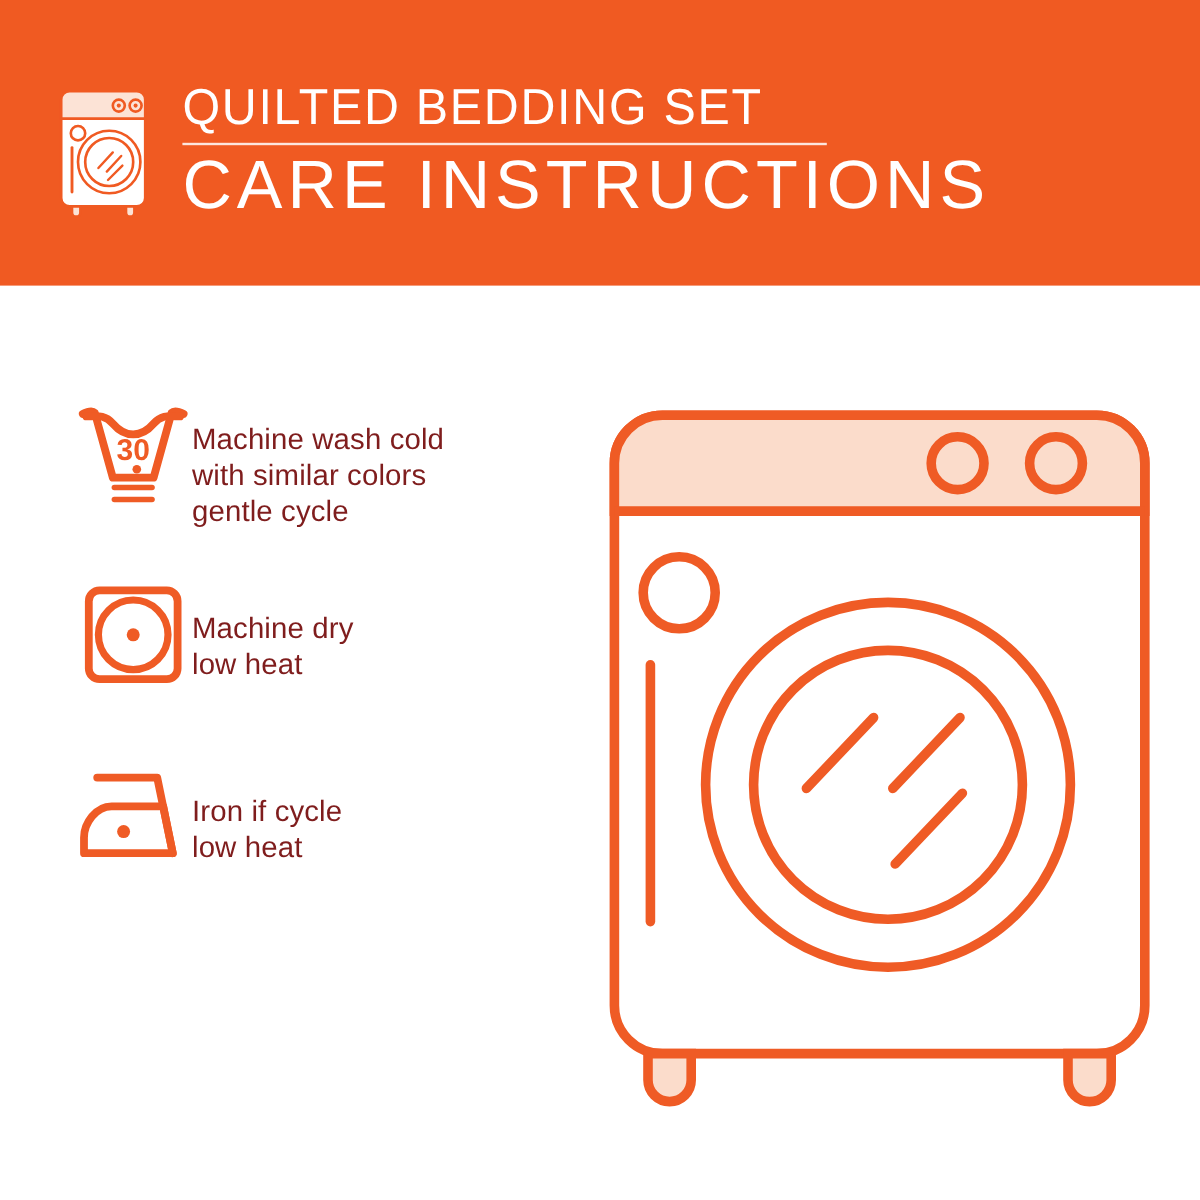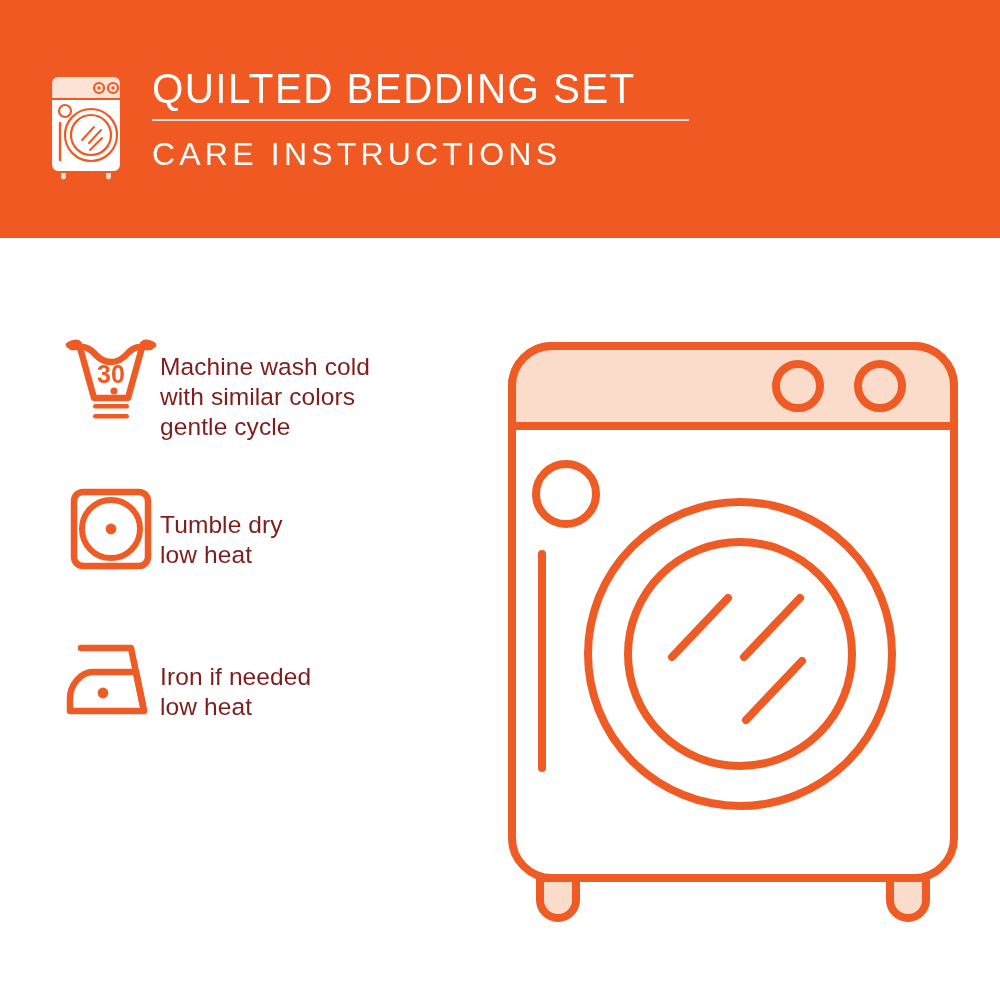--- a/index.html
+++ b/index.html
@@ -53,21 +53,21 @@
   }
   #header-divider {
     height: 1.5px;
     background: rgba(255,255,255,0.85);
     width: 537px;
     margin-top: 7px;
     margin-bottom: 9px;
   }
   #header-subtitle {
     color: #FFFFFF;
-    font-size: 32px;
+    font-size: 57px;
     line-height: 48px;
     letter-spacing: 4.2px;
     font-weight: 400;
     white-space: nowrap;
   }
 
   
   #care-list {
     position: absolute;
     left: 44px;
@@ -183,36 +183,36 @@
 
 
   <div class="care-item" id="care-item-3">
     <div class="care-symbol">
       <svg width="98" height="86" viewBox="0 0 98 86">
         <rect x="12" y="6" width="74" height="74" rx="9" ry="9" fill="none" stroke="#EF5B25" stroke-width="6.5"></rect>
         <circle cx="49" cy="43" r="29" fill="none" stroke="#EF5B25" stroke-width="6"></circle>
         <circle cx="49" cy="43" r="5.4" fill="#EF5B25"></circle>
       </svg>
     </div>
-    <div class="care-text">Tumble dry
+    <div class="care-text">Machine dry
 low heat</div>
   </div>
 
   <div class="care-item" id="care-item-4">
     <div class="care-symbol">
       <svg width="98" height="86" viewBox="0 0 98 86">
 
         <path d="M19 12 L69 12 L82 75" fill="none" stroke="#EF5B25" stroke-width="6.5" stroke-linecap="round" stroke-linejoin="round"></path>
 
         <path d="M8 75 L82 75 L74 36 L31 36 C18 36 8 50 8 62 Z" fill="none" stroke="#EF5B25" stroke-width="6.5" stroke-linecap="round" stroke-linejoin="round"></path>
 
         <circle cx="41" cy="57" r="5.4" fill="#EF5B25"></circle>
       </svg>
     </div>
-    <div class="care-text">Iron if needed
+    <div class="care-text">Iron if cycle
 low heat</div>
   </div>
 
 </div>
 
 <svg id="washer-illustration" viewBox="0 0 500 600">
 
   <rect x="22" y="14" width="442" height="532" rx="40" ry="40" fill="#FFFFFF" stroke="#EF5B25" stroke-width="8"></rect>
 
   <path d="M22 54 a40 40 0 0 1 40 -40 h362 a40 40 0 0 1 40 40 v40 h-442 z" fill="#FBDCCB" stroke="#EF5B25" stroke-width="8"></path>

